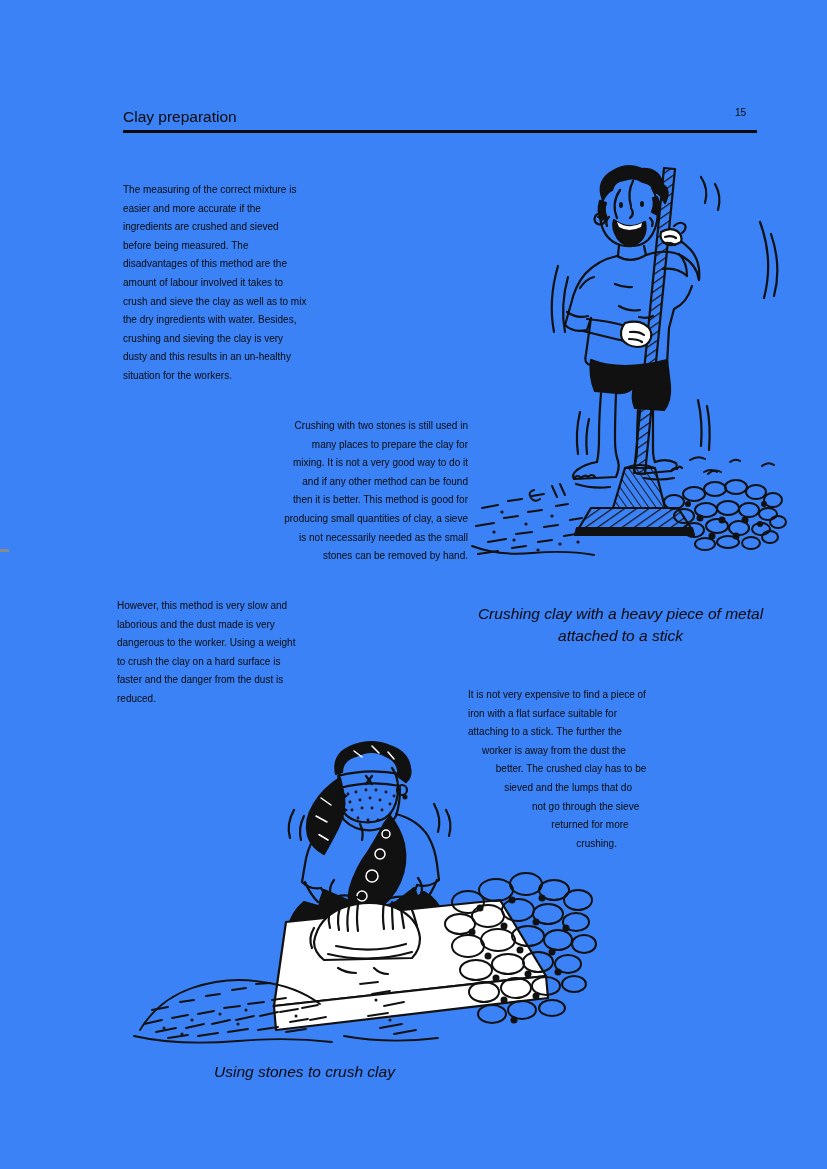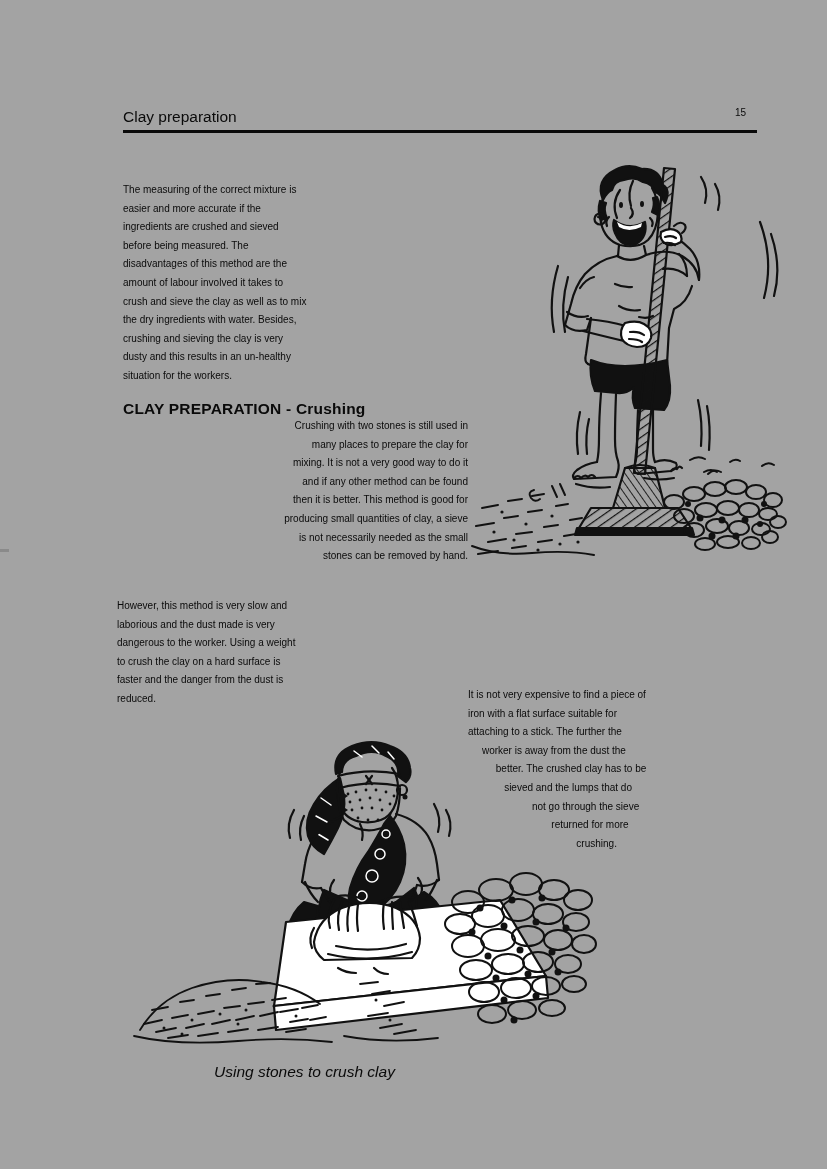--- a/index.html
+++ b/index.html
@@ -1,16 +1,16 @@
 <!DOCTYPE html>
 <html><head>
 <meta charset="utf-8">
 <style>
   html,body{margin:0;padding:0;background:#ffffff;}
-  .page{position:relative;width:827px;height:1169px;background:#a3a3a3;overflow:hidden;
+  .page{position:relative;width:827px;height:1169px;background:#3b82f6;overflow:hidden;
         font-family:"Liberation Sans",sans-serif;color:#0a0a0a;}
   .abs{position:absolute;}
   .header-title{left:123px;top:108px;font-size:15.5px;}
   .page-num{left:735px;top:107px;font-size:10px;}
   .rule{left:123px;top:130px;width:634px;height:2.6px;background:#0a0a0a;}
   .para{font-size:10px;line-height:18.6px;white-space:pre-wrap;}
   .p1{left:123px;top:181px;width:345px;}
   .heading{left:123px;top:400px;font-size:15.5px;font-weight:bold;letter-spacing:.2px;}
   .p2{left:123px;top:417px;width:345px;text-align:right;}
   .p3{left:117px;top:597px;width:345px;}
@@ -34,21 +34,20 @@
 easier and more accurate if the
 ingredients are crushed and sieved
 before being measured. The
 disadvantages of this method are the
 amount of labour involved it takes to
 crush and sieve the clay as well as to mix
 the dry ingredients with water. Besides,
 crushing and sieving the clay is very
 dusty and this results in an un-healthy
 situation for the workers.</div>
-  <div class="abs heading">CLAY PREPARATION - Crushing</div>
   <div class="abs para p2">Crushing with two stones is still used in
 many places to prepare the clay for
 mixing. It is not a very good way to do it
 and if any other method can be found
 then it is better. This method is good for
 producing small quantities of clay, a sieve
 is not necessarily needed as the small
 stones can be removed by hand.</div>
   <div class="abs para p3">However, this method is very slow and
 laborious and the dust made is very
@@ -205,20 +204,22 @@
         <path d="M4,390 Q30,400 64,397 Q100,394 126,399"></path>
         <path d="M66,334 q-7,2 -3,8 q4,5 9,1"></path>
         <path d="M84,330 l5,11"></path>
           <path d="M92,328 l5,11"></path>
         <path d="M222,304 q8,-5 15,-1"></path>
           <path d="M236,316 q7,-4 13,0"></path>
       </g>
     </g>
   </svg>
 
+  <div class="abs caption cap1">Crushing clay with a heavy piece of metal
+attached to a stick</div>
   <div class="abs para p4">It is not very expensive to find a piece of
 iron with a flat surface suitable for
 attaching to a stick. The further the
      worker is away from the dust the
           better. The crushed clay has to be
              sieved and the lumps that do
                        not go through the sieve
                               returned for more
                                        crushing.</div>
 

